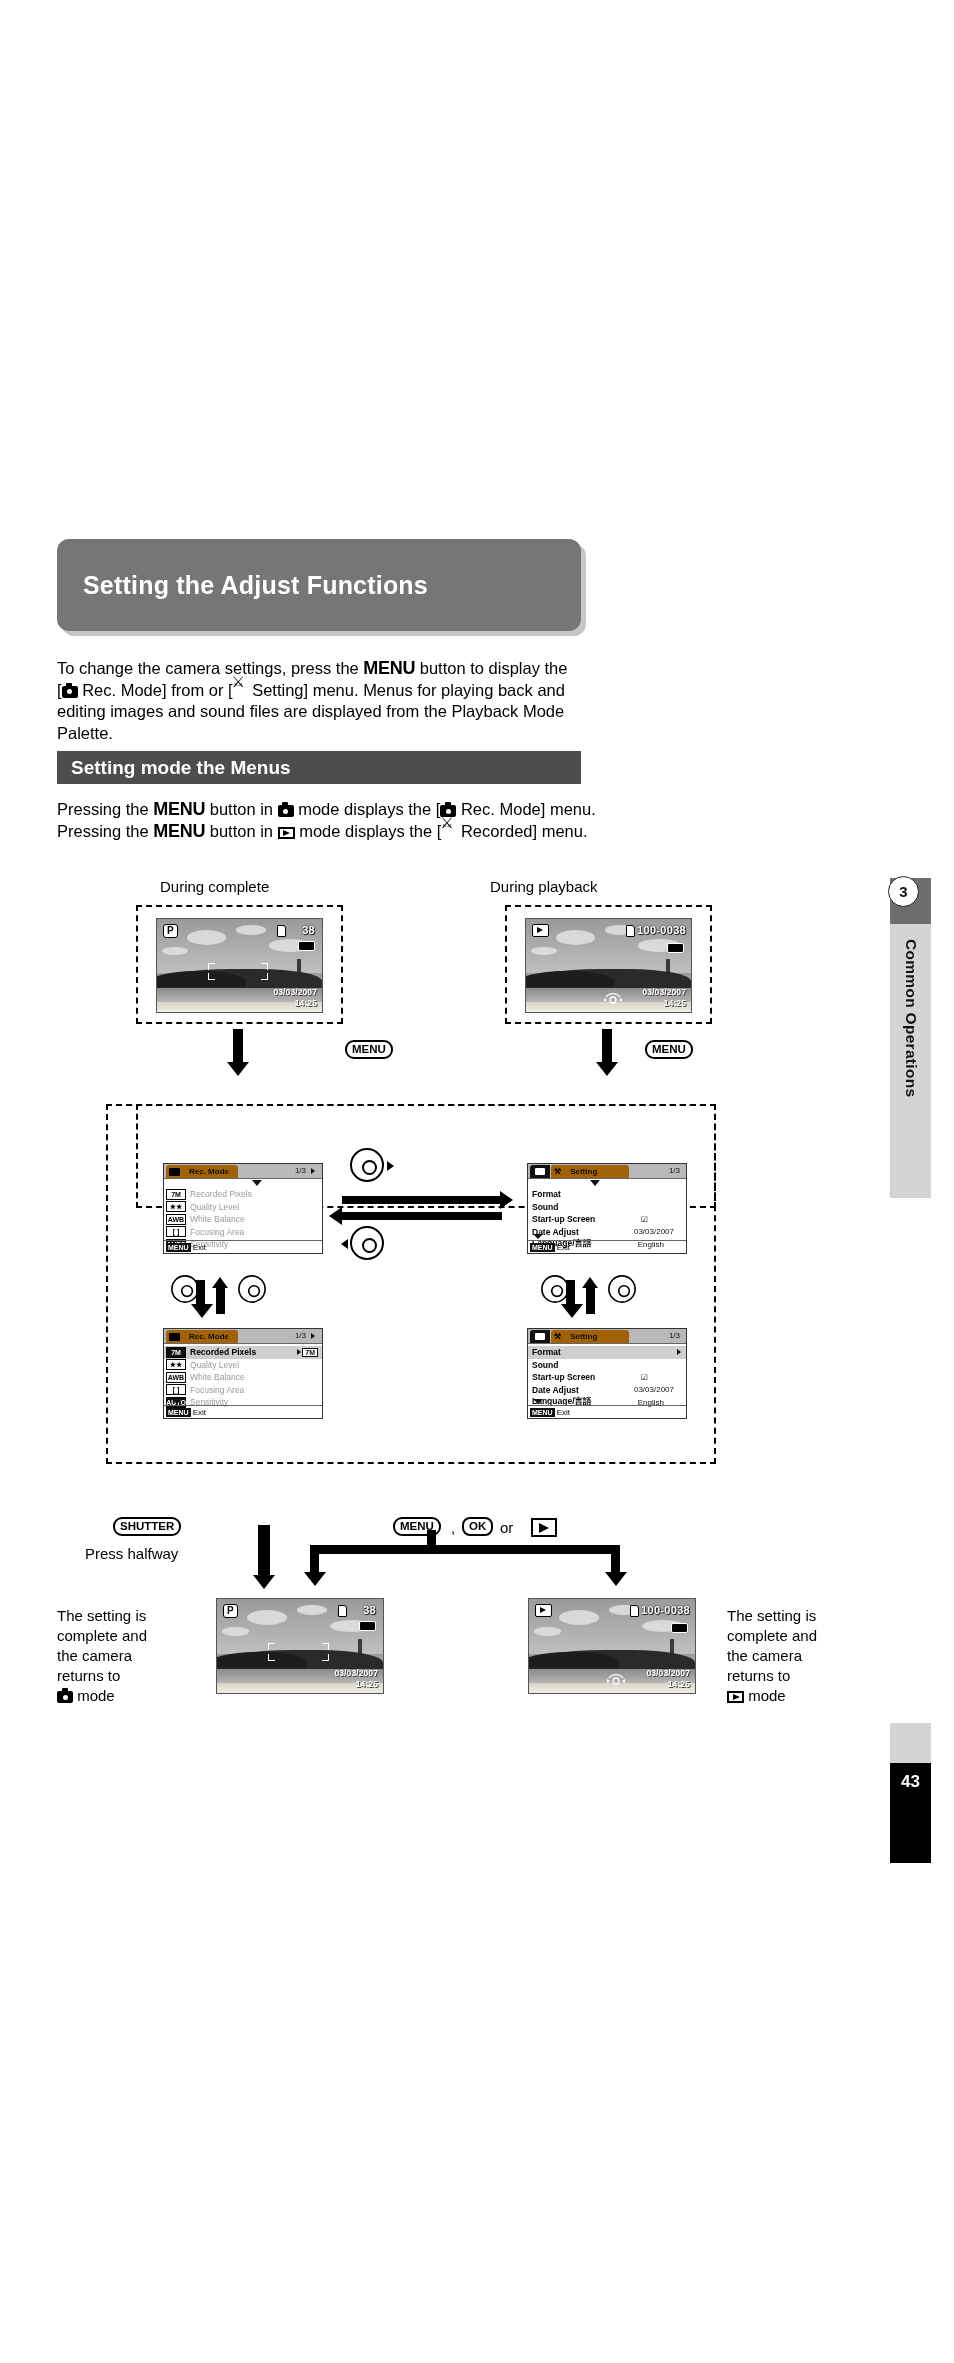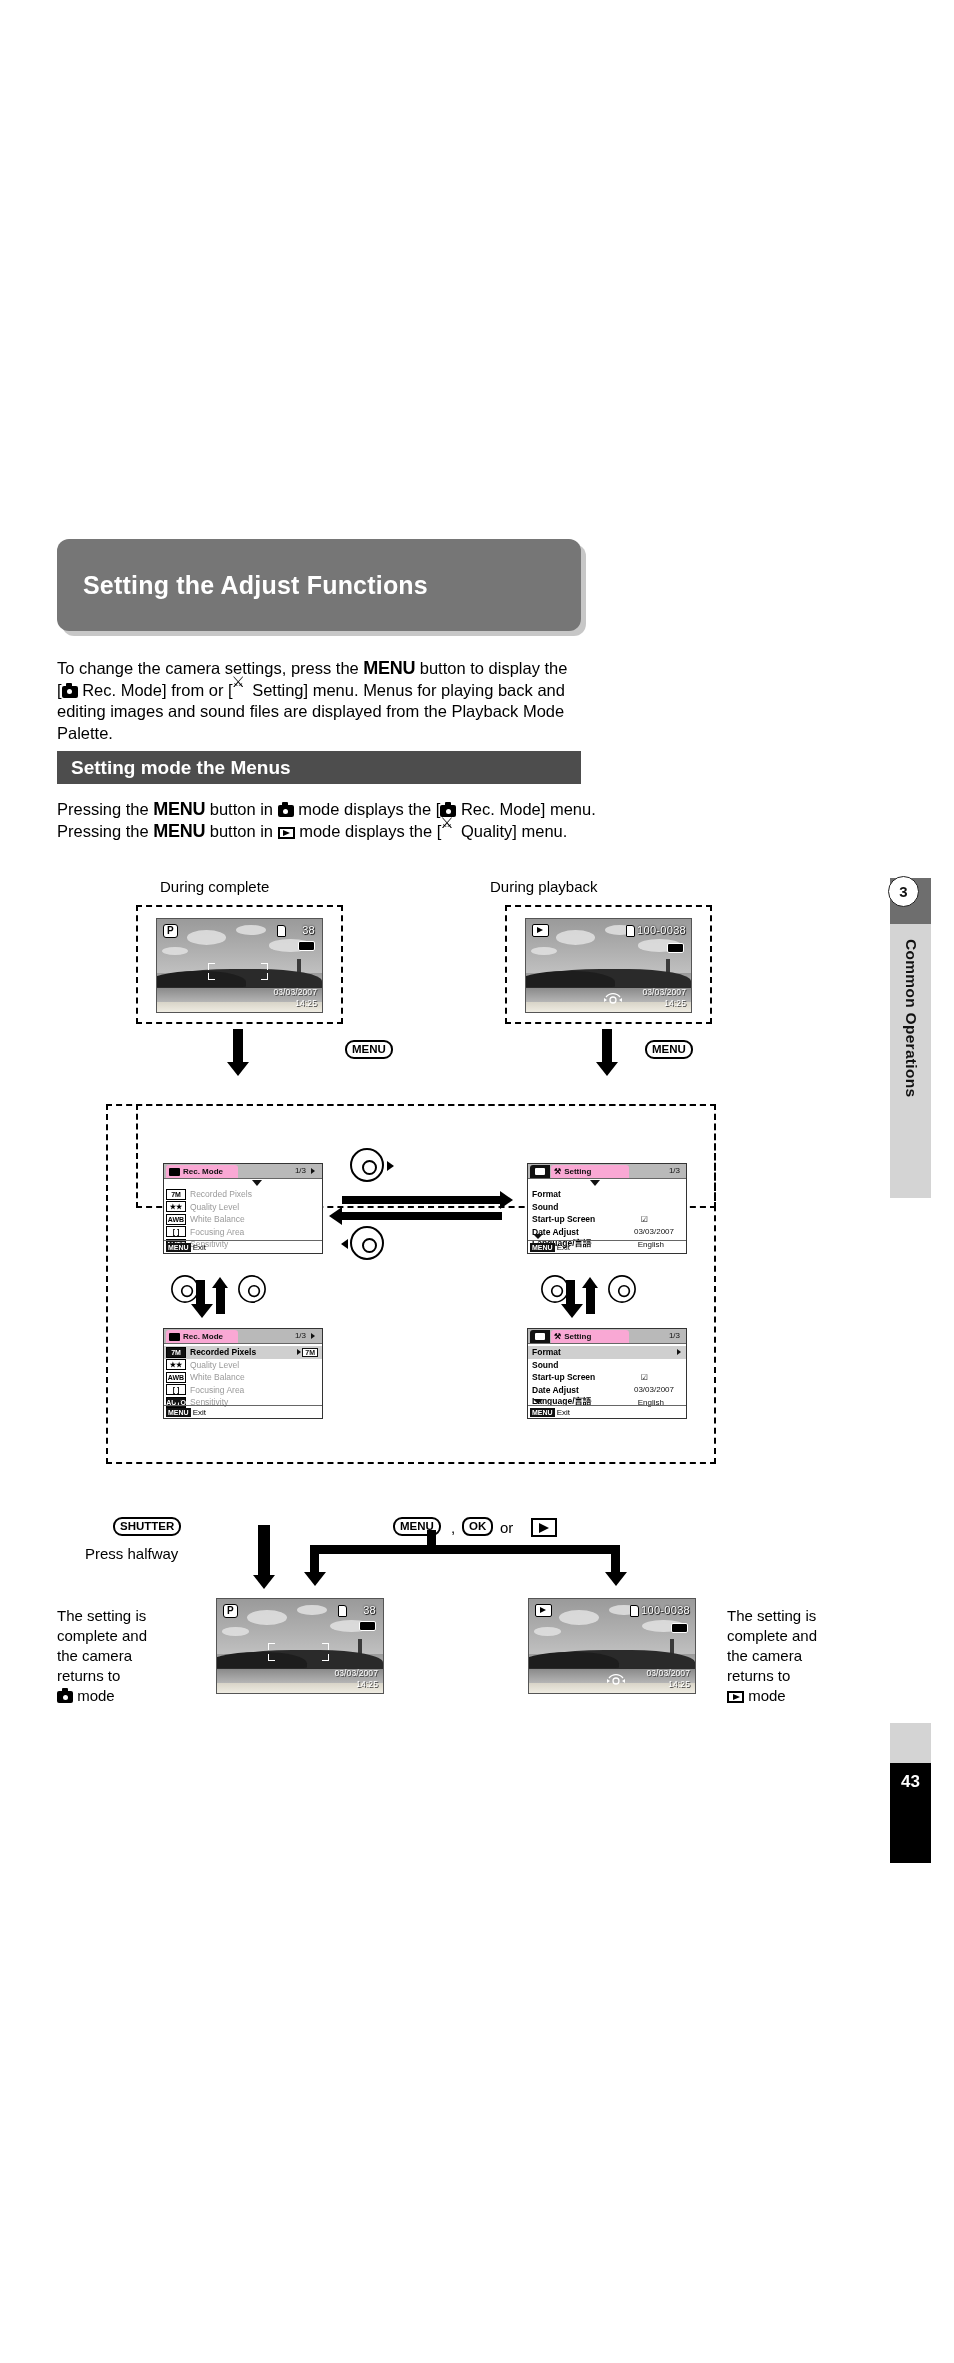--- a/index.html
+++ b/index.html
@@ -98,21 +98,21 @@
   .cam-land { position:absolute; left:0; bottom:24%; width:100%; height:22%;
      background:#2a2a2a; border-radius:45% 38% 6% 6%/ 70% 60% 4% 4%; }
   .cam-land2 { position:absolute; left:-6%; bottom:27%; width:60%; height:17%;
      background:#1d1d1d; border-radius:50% 45% 4% 4%/ 80% 70% 4% 4%; }
   .cam-sea { position:absolute; left:0; bottom:10%; width:100%; height:16%;
      background:linear-gradient(180deg,#8a8a8a,#b8b8b8); }
   .cam-sand { position:absolute; left:0; bottom:0; width:100%; height:11%;
      background:linear-gradient(180deg,#d8d4c8,#efece2); }
   .tower { position:absolute; background:#3a3a3a; }
 
-  .osd { position:absolute; color:#fff; font-weight:normal; font-family:"Liberation Sans", sans-serif; }
+  .osd { position:absolute; color:#fff; font-weight:bold; font-family:"Liberation Sans", sans-serif; }
   .osd-mode {
     background:#fff; color:#000; border:1.6px solid #000; border-radius:3px;
     padding:0 3px; font-size:10px; line-height:12px; font-weight:bold;
   }
   .osd-playicon { width:17px; height:13px; background:#fff; border:1.6px solid #000; border-radius:2px; position:relative; }
   .osd-playicon::after { content:""; position:absolute; left:4px; top:2px;
     border-left:6px solid #000; border-top:3.2px solid transparent; border-bottom:3.2px solid transparent; }
   .osd-card { width:9px; height:12px; background:#fff; border:1.3px solid #000; border-radius:1px 3px 1px 1px; }
   .osd-count { font-size:11px; color:#fff; text-shadow:0 0 2px #000, 1px 1px 0 #333; letter-spacing:0.3px;}
   .osd-batt { width:17px; height:10px; background:#000; border:1.4px solid #fff; border-radius:2px; }
@@ -126,22 +126,22 @@
     font-size:11.5px; font-weight:bold; padding:1px 5px; line-height:13px; white-space:nowrap;
   }
 
   
   .menu-screen {
     position:absolute; background:#ffffff; border:1.5px solid #333;
     font-size:8.5px; color:#000; overflow:hidden;
   }
   .menu-tabbar { position:relative; height:15px; background:#b9b9b9; border-bottom:1px solid #666; }
   .menu-tab-active {
-    position:absolute; left:2px; top:1px; height:13px; background:#f9a8d4;
-    border-radius:3px 3px 0 0; display:flex; align-items:center; padding:0 3px; gap:3px;
+    position:absolute; left:2px; top:1px; height:13px; background:#a16207;
+    border-radius:3px 3px 0 0; display:flex; align-items:center; padding:0 3px; gap:9px;
   }
   .menu-tab-title { font-size:8px; font-weight:bold; color:#111; }
   .menu-page { position:absolute; right:16px; top:2px; font-size:8px; color:#111; }
   .menu-arrow-r { position:absolute; right:7px; top:4px; width:0;height:0;
     border-left:4px solid #111; border-top:3px solid transparent; border-bottom:3px solid transparent;}
   .menu-body { position:relative; padding:2px 0 0 0; }
   .menu-row { display:flex; align-items:center; height:12.5px; padding-left:2px; }
   .menu-icon {
     width:20px; height:11px; background:#fff; border:1px solid #000;
     font-size:7px; font-weight:bold; display:flex; align-items:center; justify-content:center;
@@ -202,21 +202,21 @@
   <span>[</span><span class="icn icn-cam"></span><span> Rec. Mode] from or [</span><span class="icn icn-set"></span><span> Setting] menu. Menus for playing back and</span><br>
   <span>editing images and sound files are displayed from the Playback Mode Palette.</span>
 </div>
 
 <div id="section-bar">
   <span>Setting mode the Menus</span>
 </div>
 
 <div class="para" id="sub-para">
   <span>Pressing the </span><span class="menu-word">MENU</span><span> button in </span><span class="icn icn-cam"></span><span> mode displays the [</span><span class="icn icn-cam"></span><span> Rec. Mode] menu.</span><br>
-  <span>Pressing the </span><span class="menu-word">MENU</span><span> button in </span><span class="icn icn-play"></span><span> mode displays the [</span><span class="icn icn-set"></span><span> Quality] menu.</span>
+  <span>Pressing the </span><span class="menu-word">MENU</span><span> button in </span><span class="icn icn-play"></span><span> mode displays the [</span><span class="icn icn-set"></span><span> Recorded] menu.</span>
 </div>
 
 <div class="flow-label" id="lbl-recording">During complete</div>
 <div class="flow-label" id="lbl-playback">During playback</div>
 
 <div class="dashed-box" style="left:136px; top:905px; width:207px; height:119px;"></div>
 <div class="dashed-box" style="left:505px; top:905px; width:207px; height:119px;"></div>
 
 <div class="cam-screen" style="left:156px; top:918px; width:167px; height:95px;">
   <div class="cam-sky"></div>

